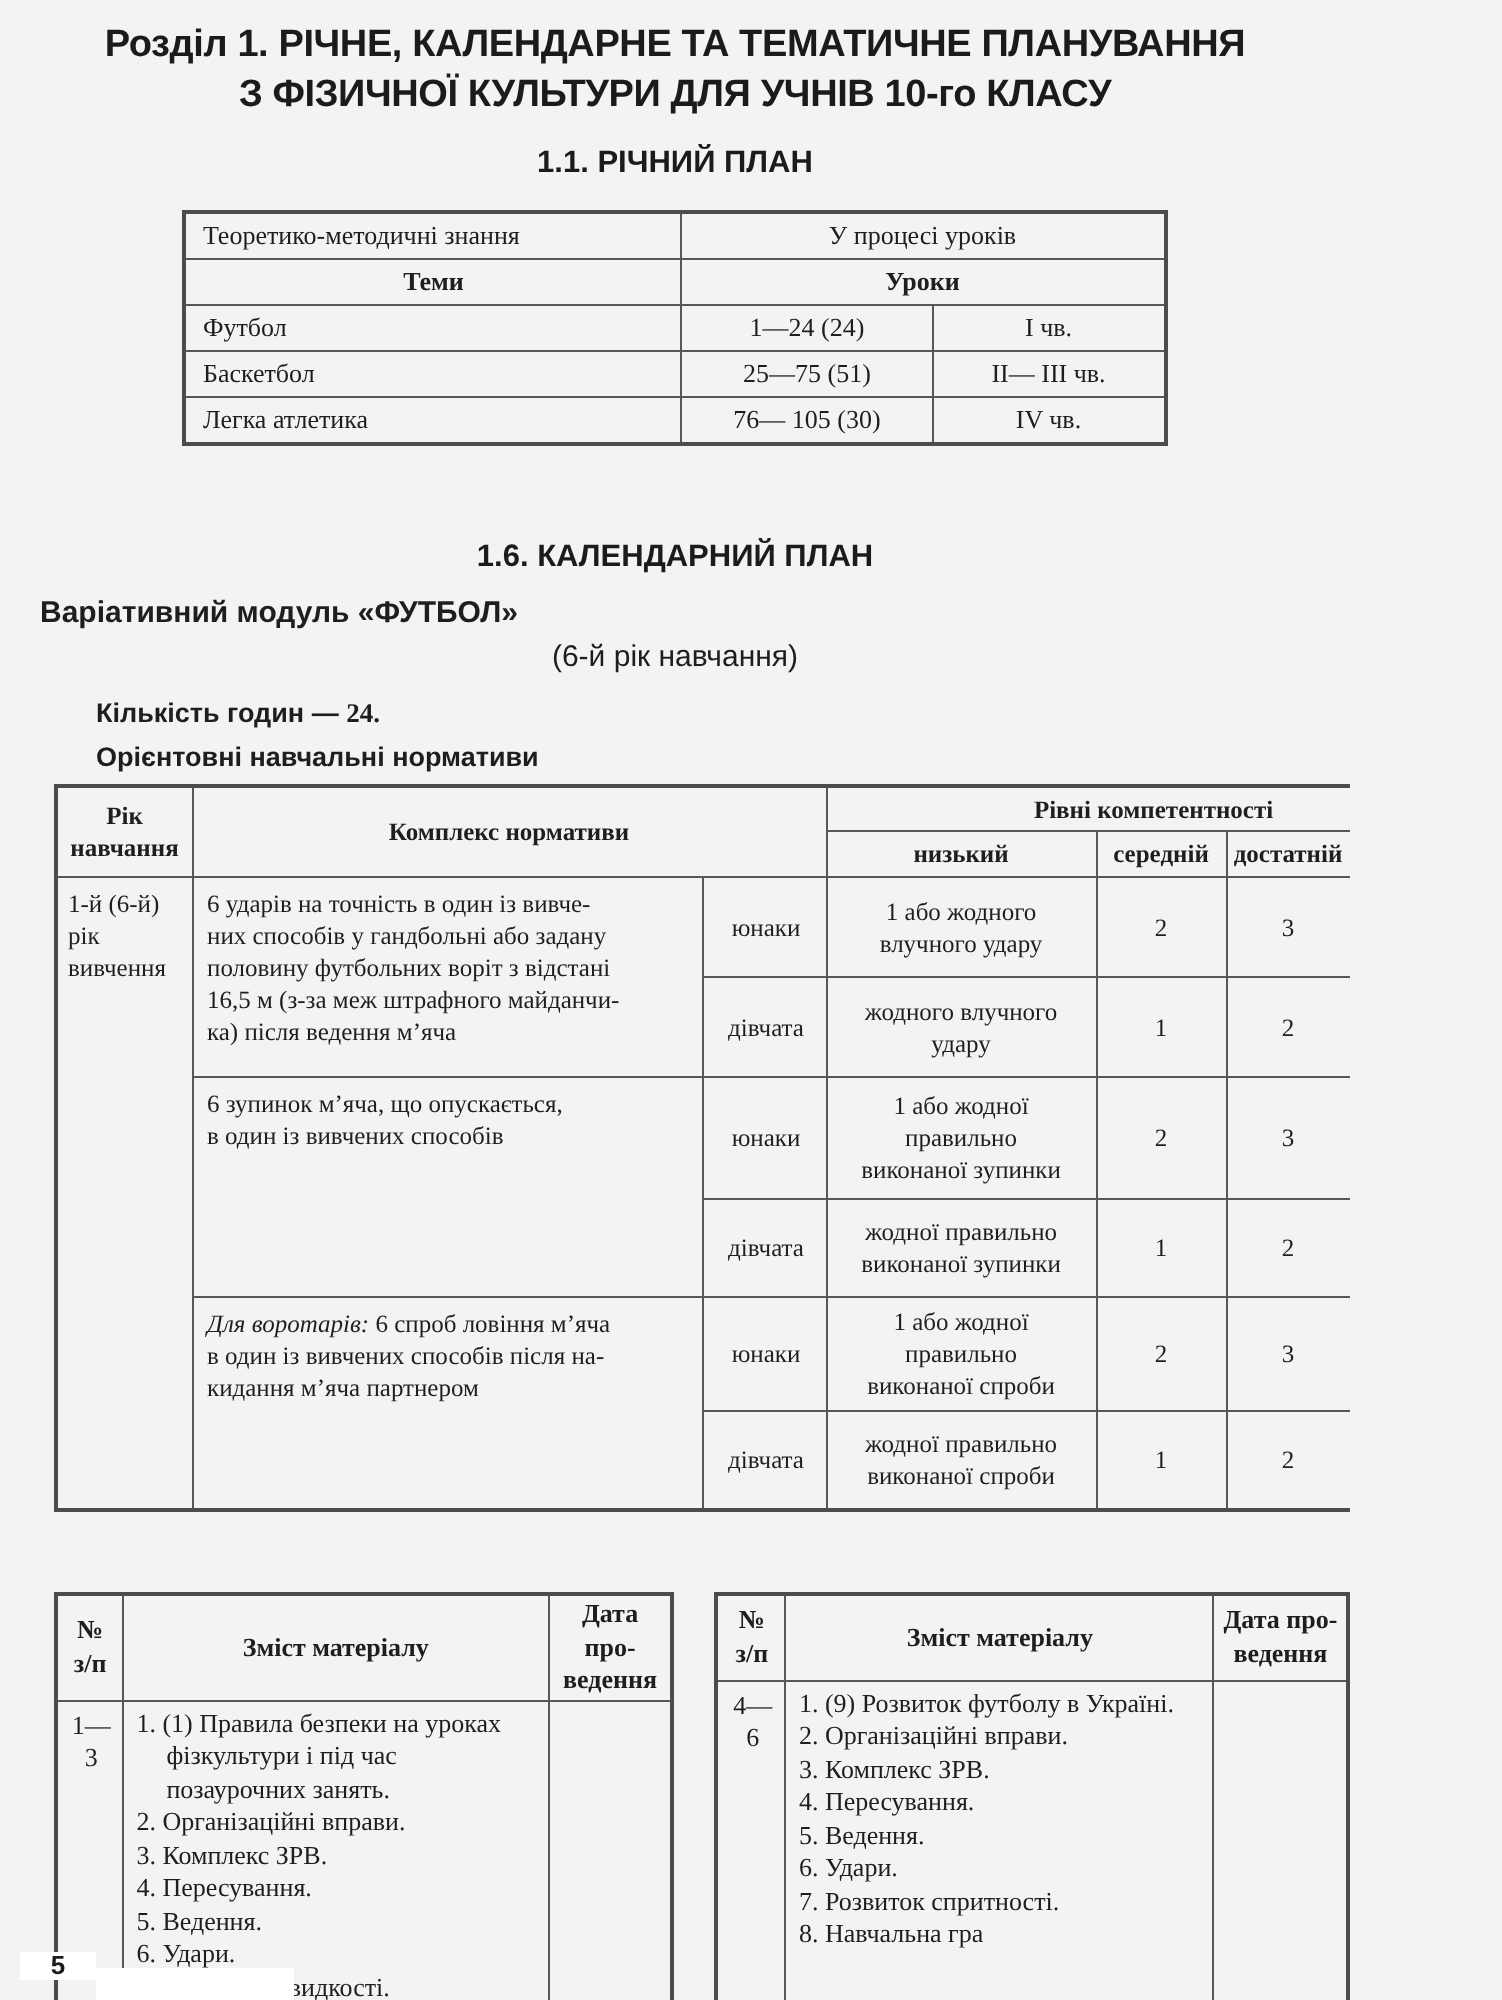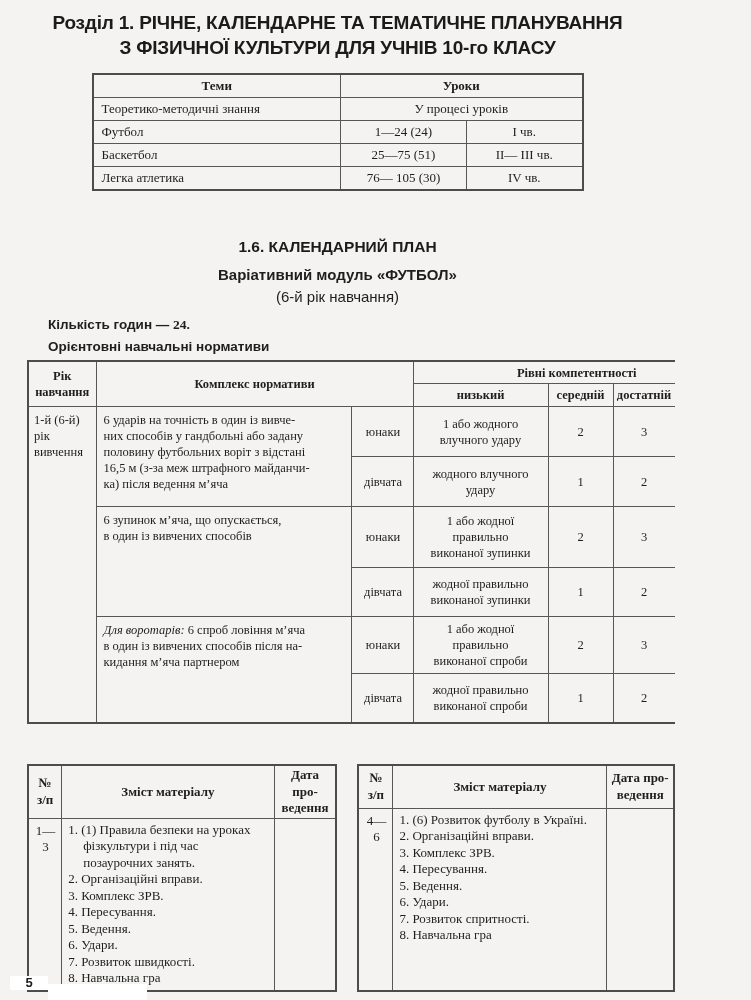--- a/index.html
+++ b/index.html
@@ -5,21 +5,21 @@
   html,body{margin:0;padding:0;background:#f4f3f1;}
   .page{position:relative;width:675px;height:1000px;background:#f4f3f1;color:#1e1e1e;overflow:hidden;}
   .pre{white-space:pre-line;}
   .it{font-style:italic;}
 
   .doc-title{margin:10px 18px 0;text-align:center;
     font:bold 19px/25px "Liberation Sans",sans-serif;color:#1b1b1b;letter-spacing:-0.2px;}
   .section-heading{margin:12px 0 0;text-align:center;
     font:bold 15.5px/20px "Liberation Sans",sans-serif;color:#1b1b1b;}
   .section-heading.second{margin-top:46px;}
-  .module-title{margin:8px 0 0;text-align:center;font:bold 15px/19px "Liberation Sans",sans-serif;}
+  .module-title{margin:8px 0 0;font:bold 15px/19px "Liberation Sans",sans-serif;padding-left:20px;}
   .study-year{margin:3px 0 0;text-align:center;font:15px/19px "Liberation Sans",sans-serif;}
   .hours-line{margin:10px 0 0 48px;font:bold 13.5px/17px "Liberation Sans",sans-serif;}
   .hours-line .value{font-family:"Liberation Serif",serif;font-weight:bold;}
   .norms-caption{margin:5px 0 0 48px;font:bold 13.5px/17px "Liberation Sans",sans-serif;}
 
   table{border-collapse:collapse;table-layout:fixed;}
   th,td{border:1px solid #57575a;}
 
   
   .annual{margin:13px auto 0;width:490px;border:2px solid #4c4c4f;
@@ -59,35 +59,36 @@
 </head>
 <body>
 
 <div class="page">
 
   <div class="doc-title">
     <div>Розділ 1. РІЧНЕ, КАЛЕНДАРНЕ ТА ТЕМАТИЧНЕ ПЛАНУВАННЯ</div>
     <div>З ФІЗИЧНОЇ КУЛЬТУРИ ДЛЯ УЧНІВ 10-го КЛАСУ</div>
   </div>
 
+  <div class="section-heading">1.1. РІЧНИЙ ПЛАН</div>
 
   <table class="annual">
     <colgroup>
         <col style="width:248px">
         <col style="width:126px">
         <col style="width:116px">
       </colgroup>
     <tbody>
         <tr>
+      <td>Теоретико-методичні знання</td>
+      <td colspan="2" class="c">У процесі уроків</td>
+    </tr>
+    <tr>
       <th>Теми</th>
       <th colspan="2">Уроки</th>
-    </tr>
-    <tr>
-      <td>Теоретико-методичні знання</td>
-      <td colspan="2" class="c">У процесі уроків</td>
     </tr>
     <tr>
       <td>Футбол</td>
       <td class="c">1—24 (24)</td>
       <td class="c">І чв.</td>
     </tr>
     <tr>
       <td>Баскетбол</td>
       <td class="c">25—75 (51)</td>
       <td class="c">ІІ— ІІІ чв.</td>
@@ -242,21 +243,21 @@
           <tr>
         <th class="pre">№
 з/п</th>
         <th>Зміст матеріалу</th>
         <th class="pre">Дата про-
 ведення</th>
       </tr>
       <tr>
         <td class="range">4—6</td>
         <td>
-          <div class="item">1. (6) Розвиток футболу в Україні.</div>
+          <div class="item">1. (9) Розвиток футболу в Україні.</div>
           <div class="item">2. Організаційні вправи.</div>
           <div class="item">3. Комплекс ЗРВ.</div>
           <div class="item">4. Пересування.</div>
           <div class="item">5. Ведення.</div>
           <div class="item">6. Удари.</div>
           <div class="item">7. Розвиток спритності.</div>
           <div class="item">8. Навчальна гра</div>
         </td>
         <td></td>
       </tr>

